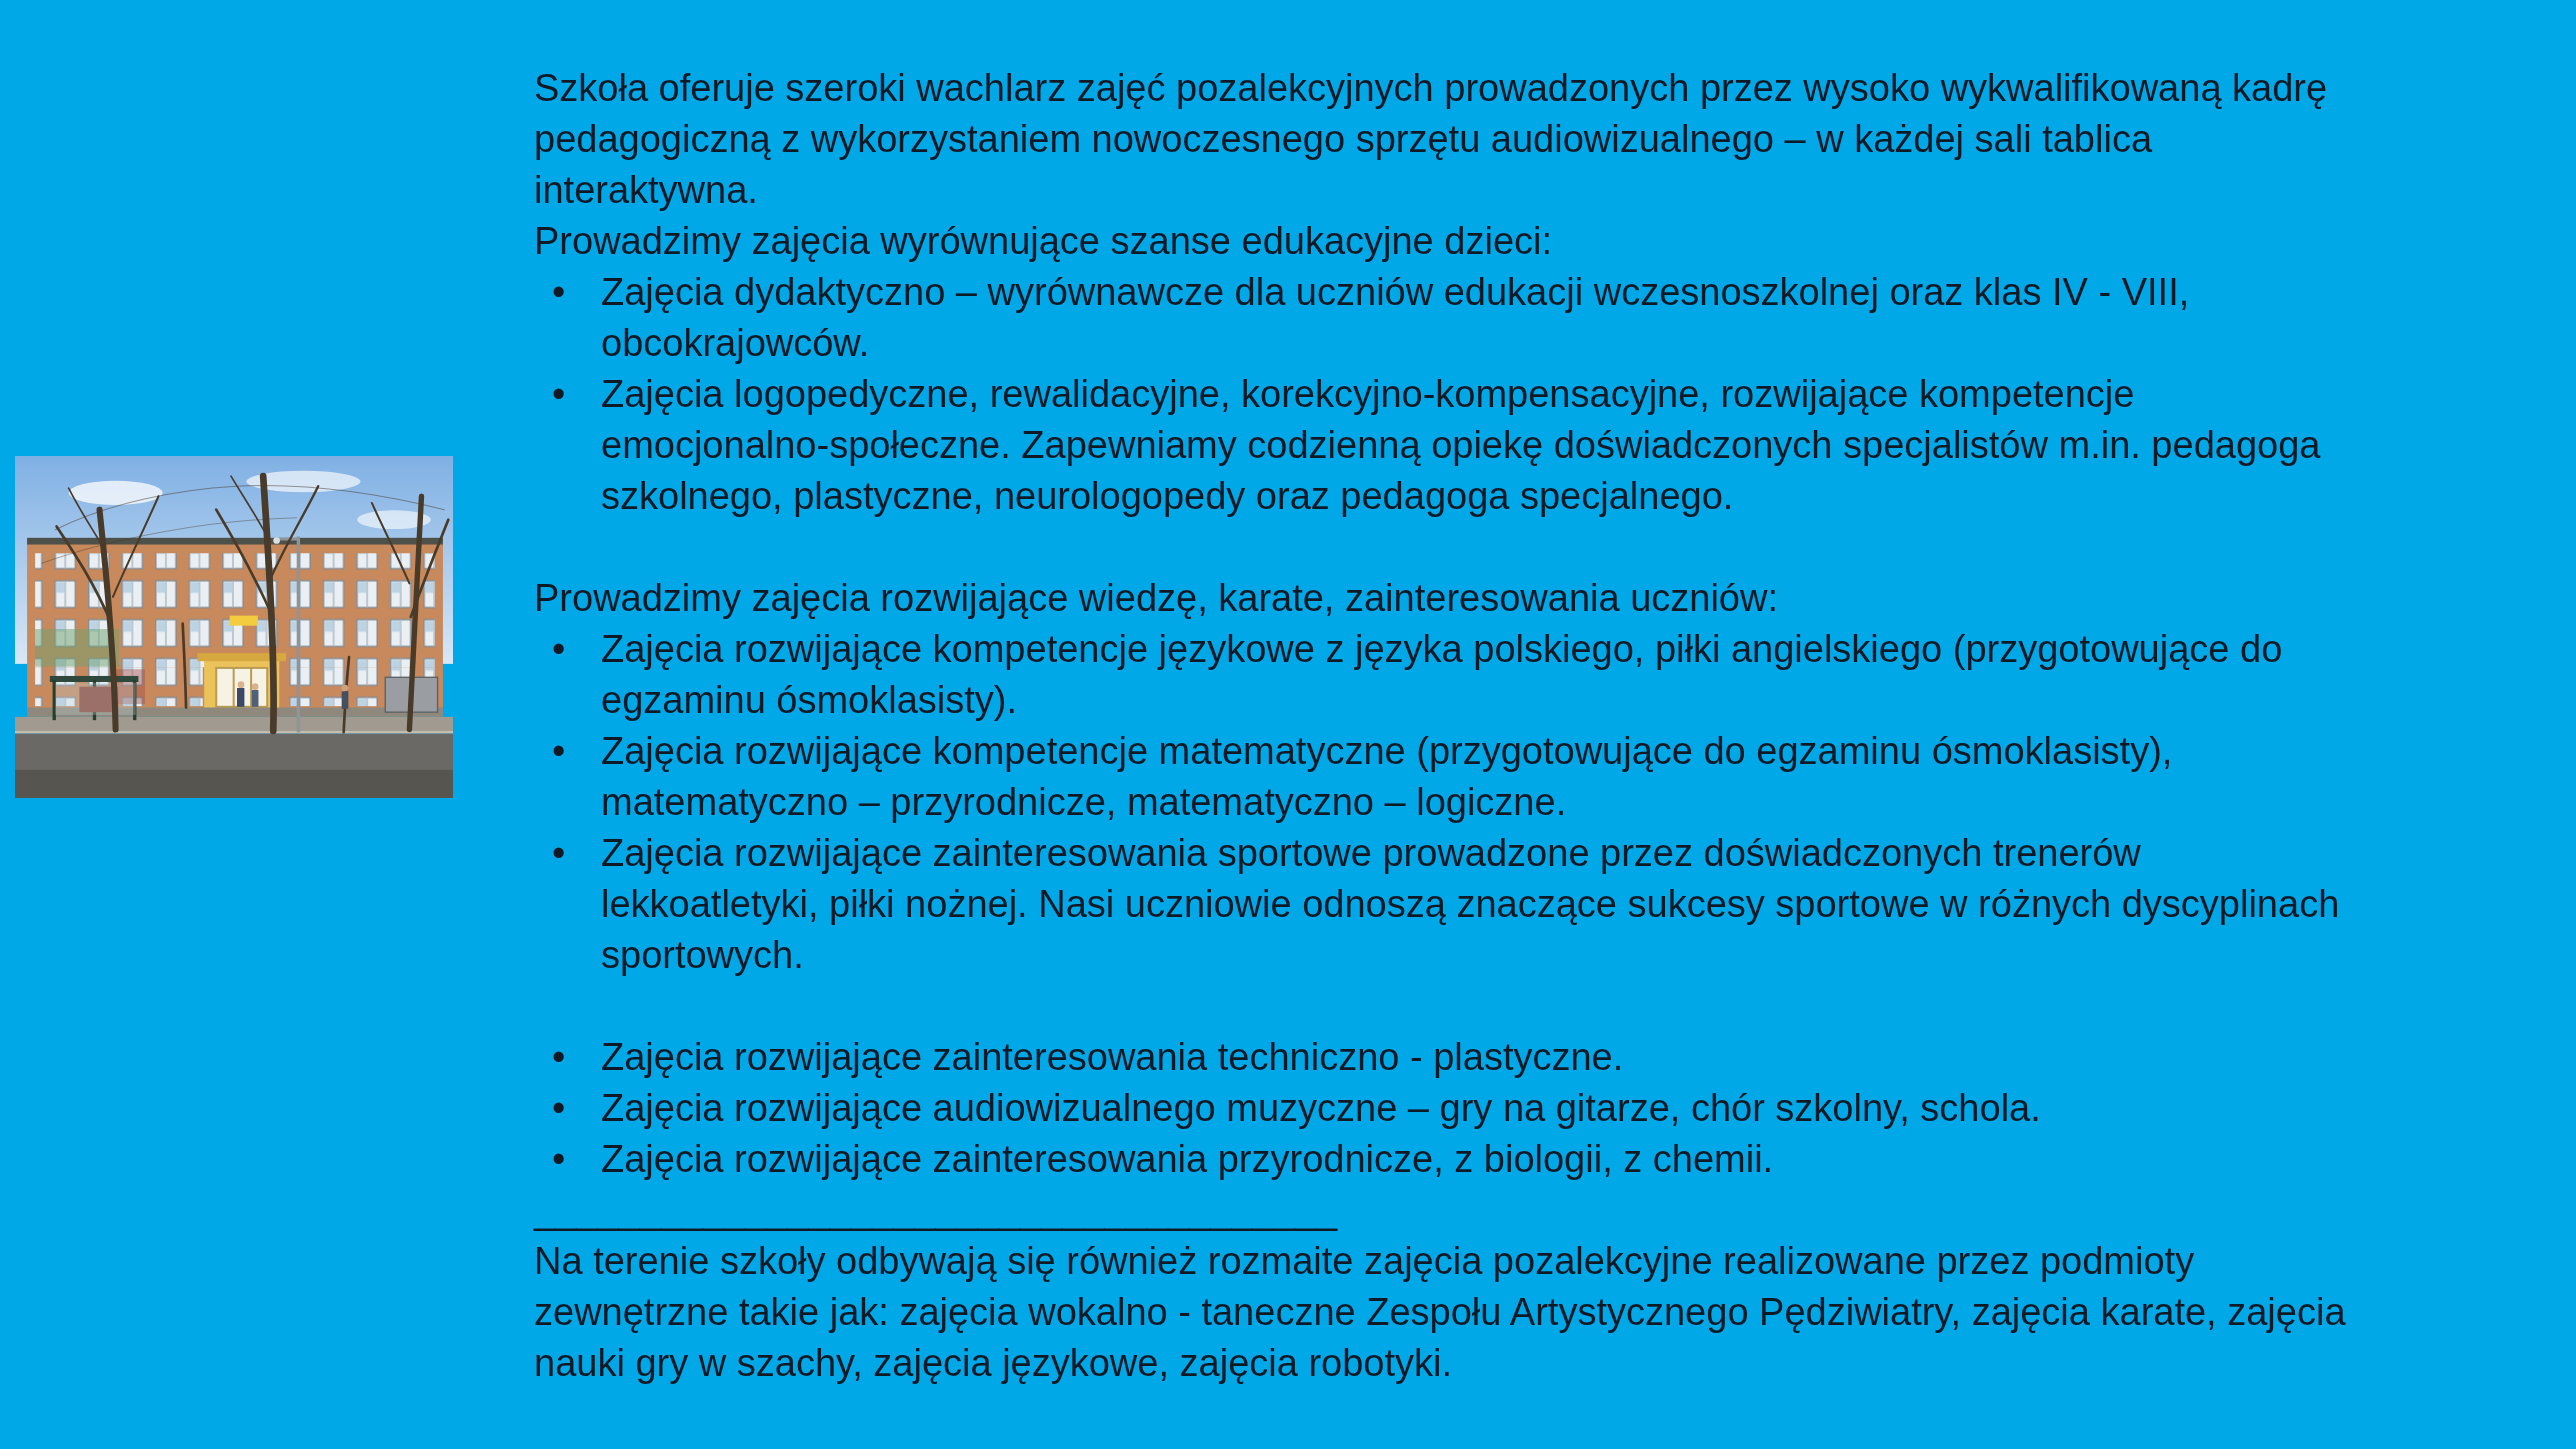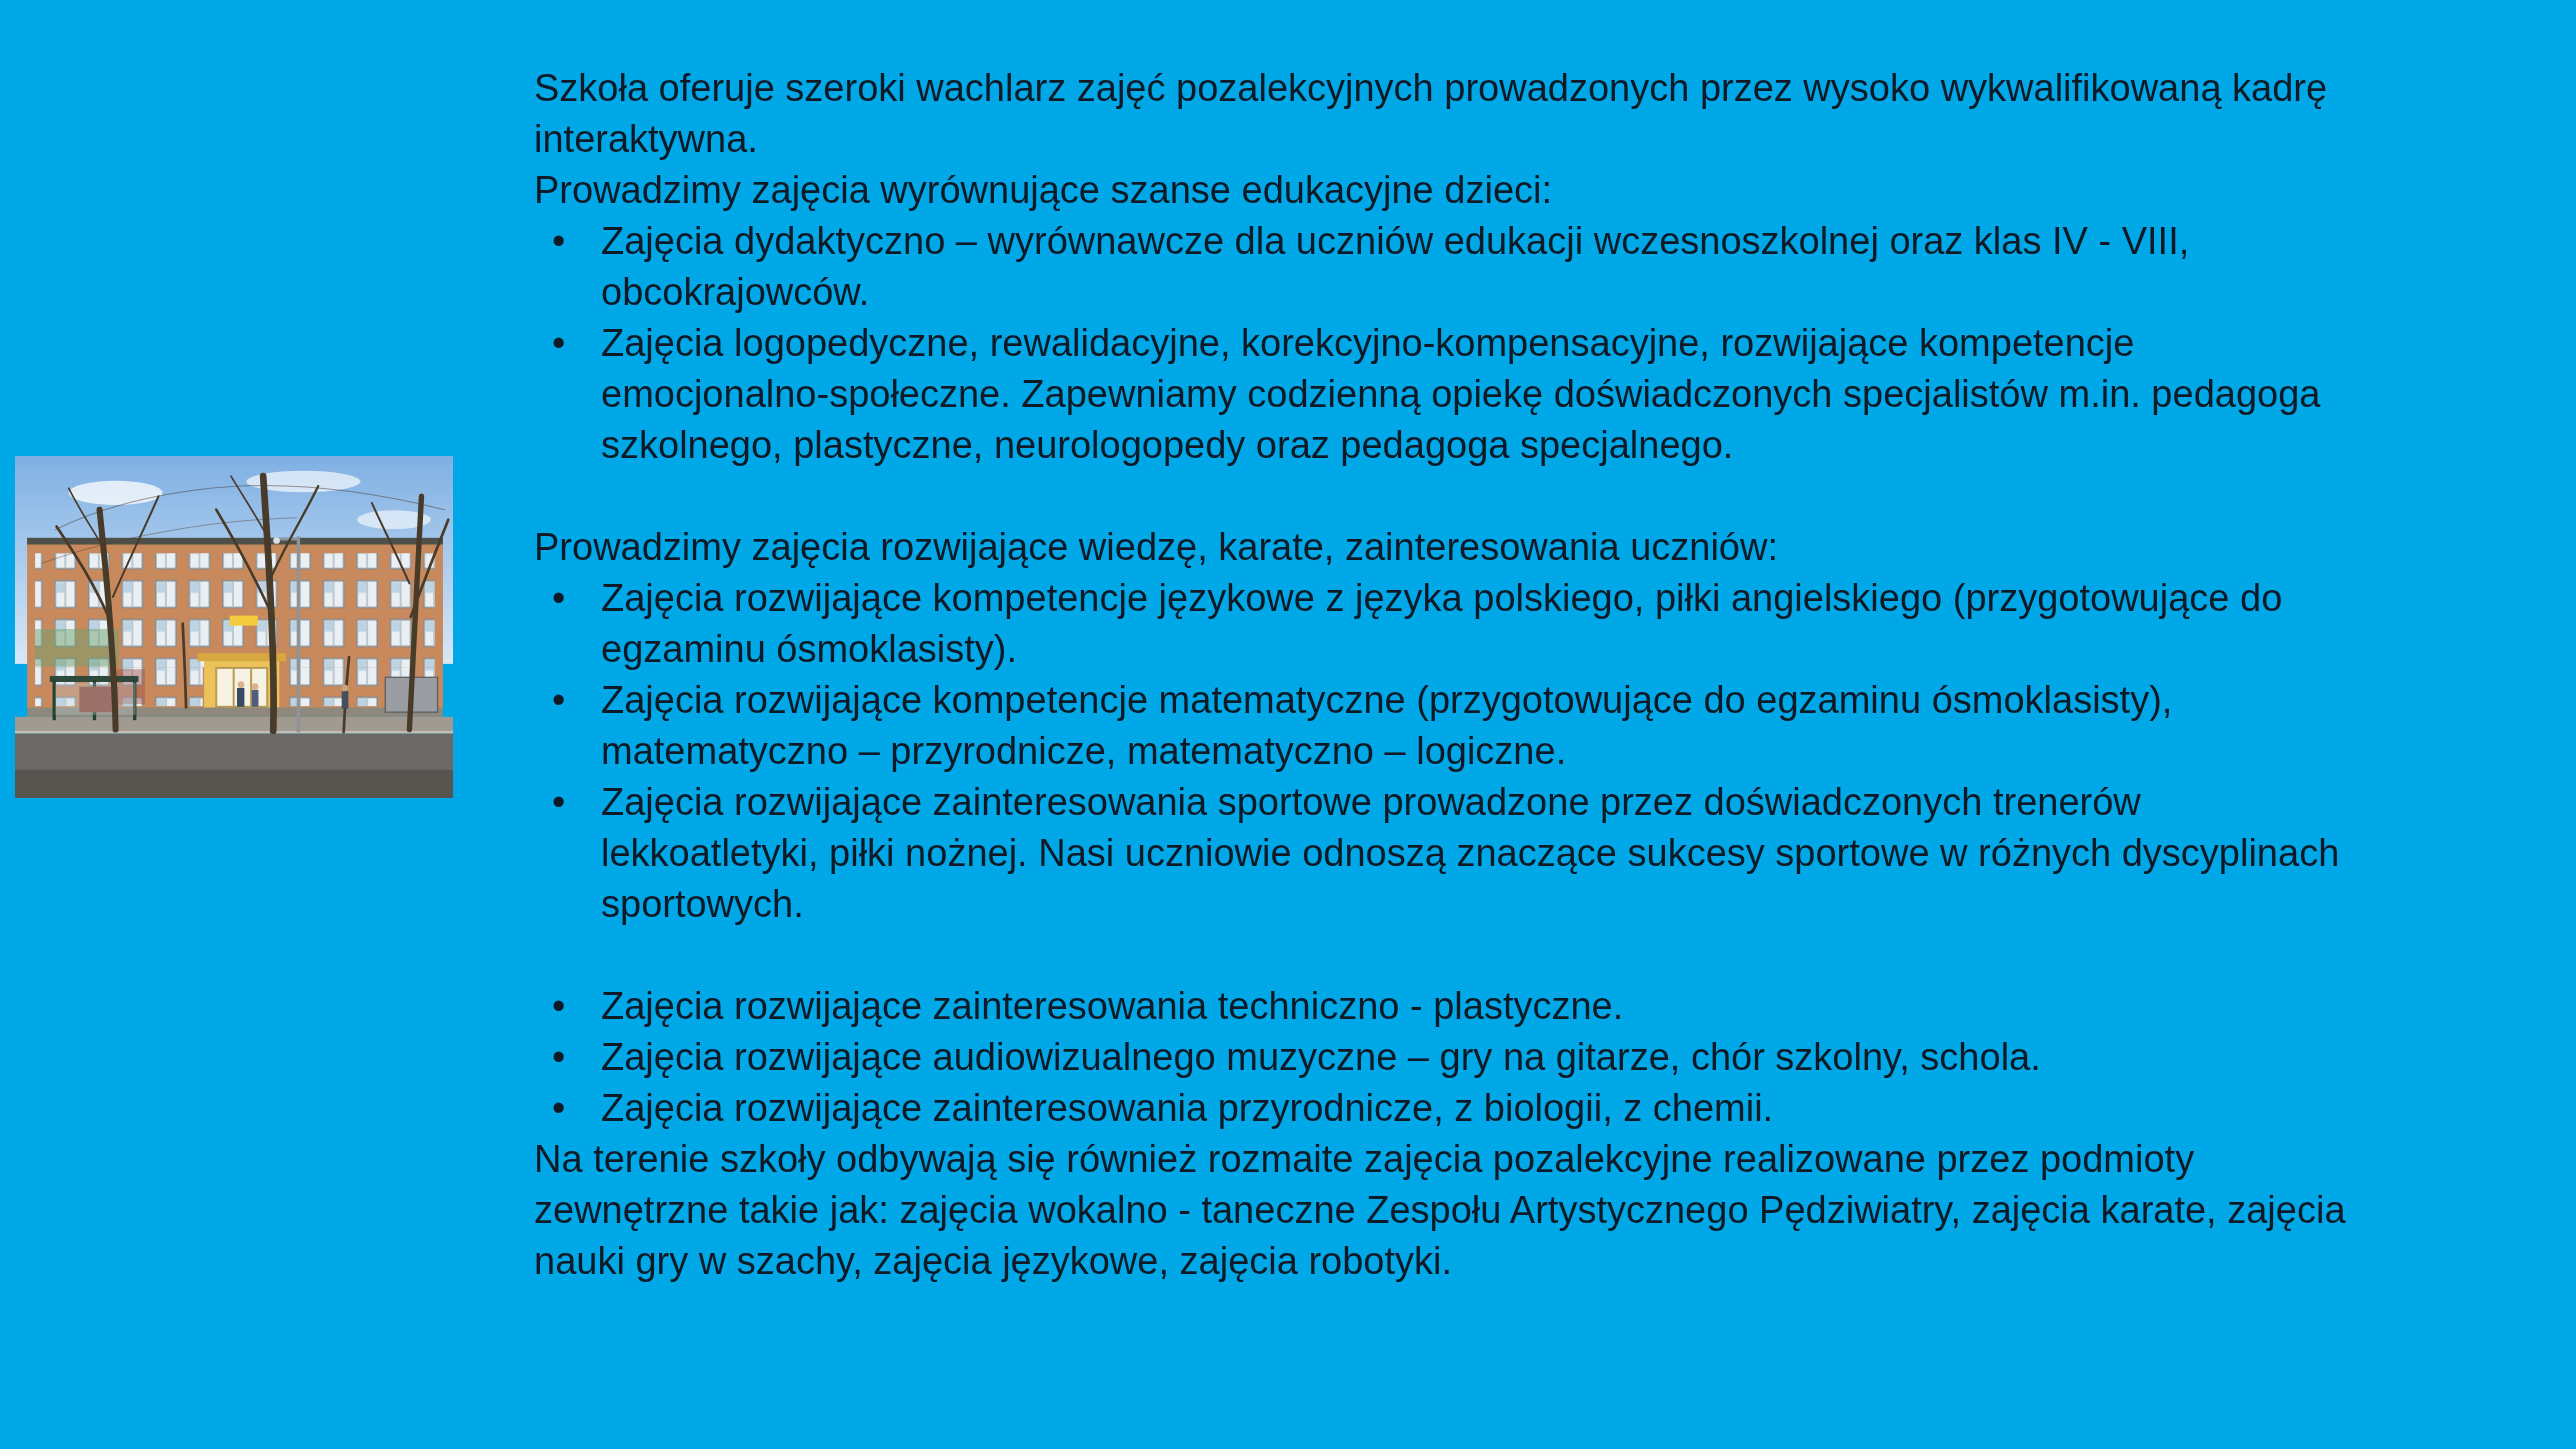--- a/index.html
+++ b/index.html
@@ -126,20 +126,21 @@
         <circle cx="492" cy="346" r="5" fill="#C9A47F"></circle>
         <rect x="487" y="351" width="10" height="26" fill="#44505E"></rect>
       </g>
     </g>
   </svg>
 
   <div class="textblock">
 
     <div>
       <div class="ln">Szkoła oferuje szeroki wachlarz zajęć pozalekcyjnych prowadzonych przez wysoko wykwalifikowaną kadrę</div>
+      <div class="ln">pedagogiczną z wykorzystaniem nowoczesnego sprzętu audiowizualnego – w każdej sali tablica</div>
       <div class="ln">interaktywna.</div>
     </div>
 
     <div class="ln">Prowadzimy zajęcia wyrównujące szanse edukacyjne dzieci:</div>
 
     <div>
       <div class="bullet">
         <span class="bm">•</span>
         <div class="ln">Zajęcia dydaktyczno – wyrównawcze dla uczniów edukacji wczesnoszkolnej oraz klas IV - VIII,</div>
         <div class="ln">obcokrajowców.</div>
@@ -186,20 +187,21 @@
         <span class="bm">•</span>
         <div class="ln">Zajęcia rozwijające audiowizualnego muzyczne – gry na gitarze, chór szkolny, schola.</div>
       </div>
       <div class="bullet">
         <span class="bm">•</span>
         <div class="ln">Zajęcia rozwijające zainteresowania przyrodnicze, z biologii, z chemii.</div>
       </div>
     </div>
 
 
+    <div class="ln divider">______________________________________</div>
 
     <div>
       <div class="ln">Na terenie szkoły odbywają się również rozmaite zajęcia pozalekcyjne realizowane przez podmioty</div>
       <div class="ln">zewnętrzne takie jak: zajęcia wokalno - taneczne Zespołu Artystycznego Pędziwiatry, zajęcia karate, zajęcia</div>
       <div class="ln">nauki gry w szachy, zajęcia językowe, zajęcia robotyki.</div>
     </div>
 
   </div>
 </div>
 

